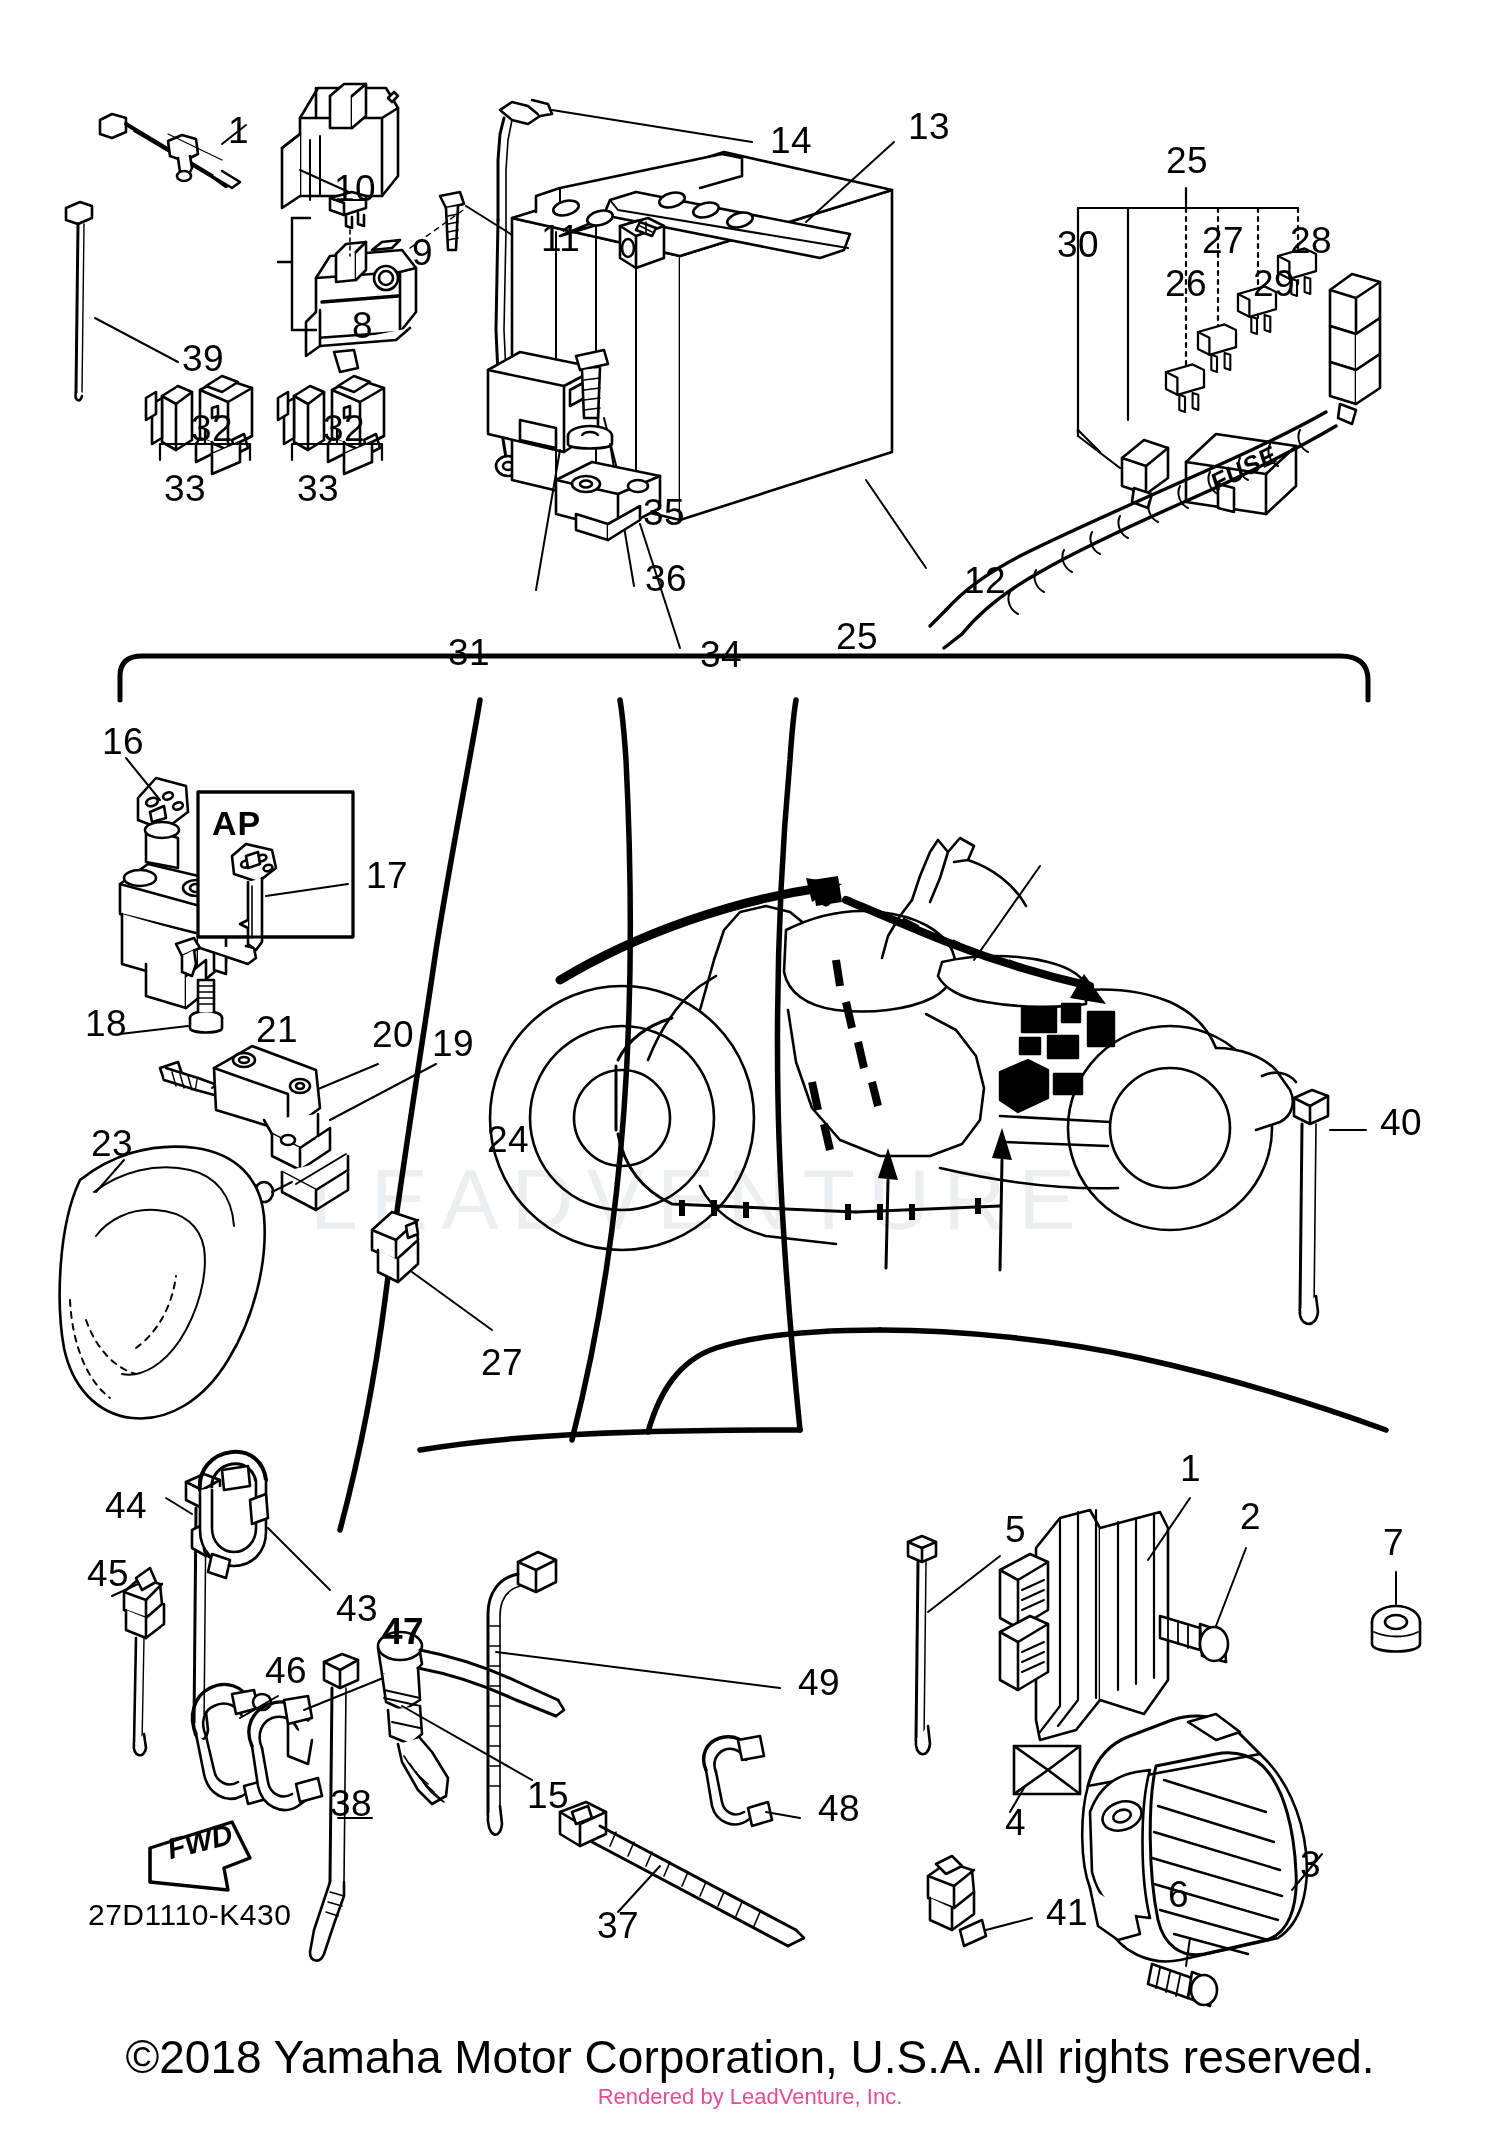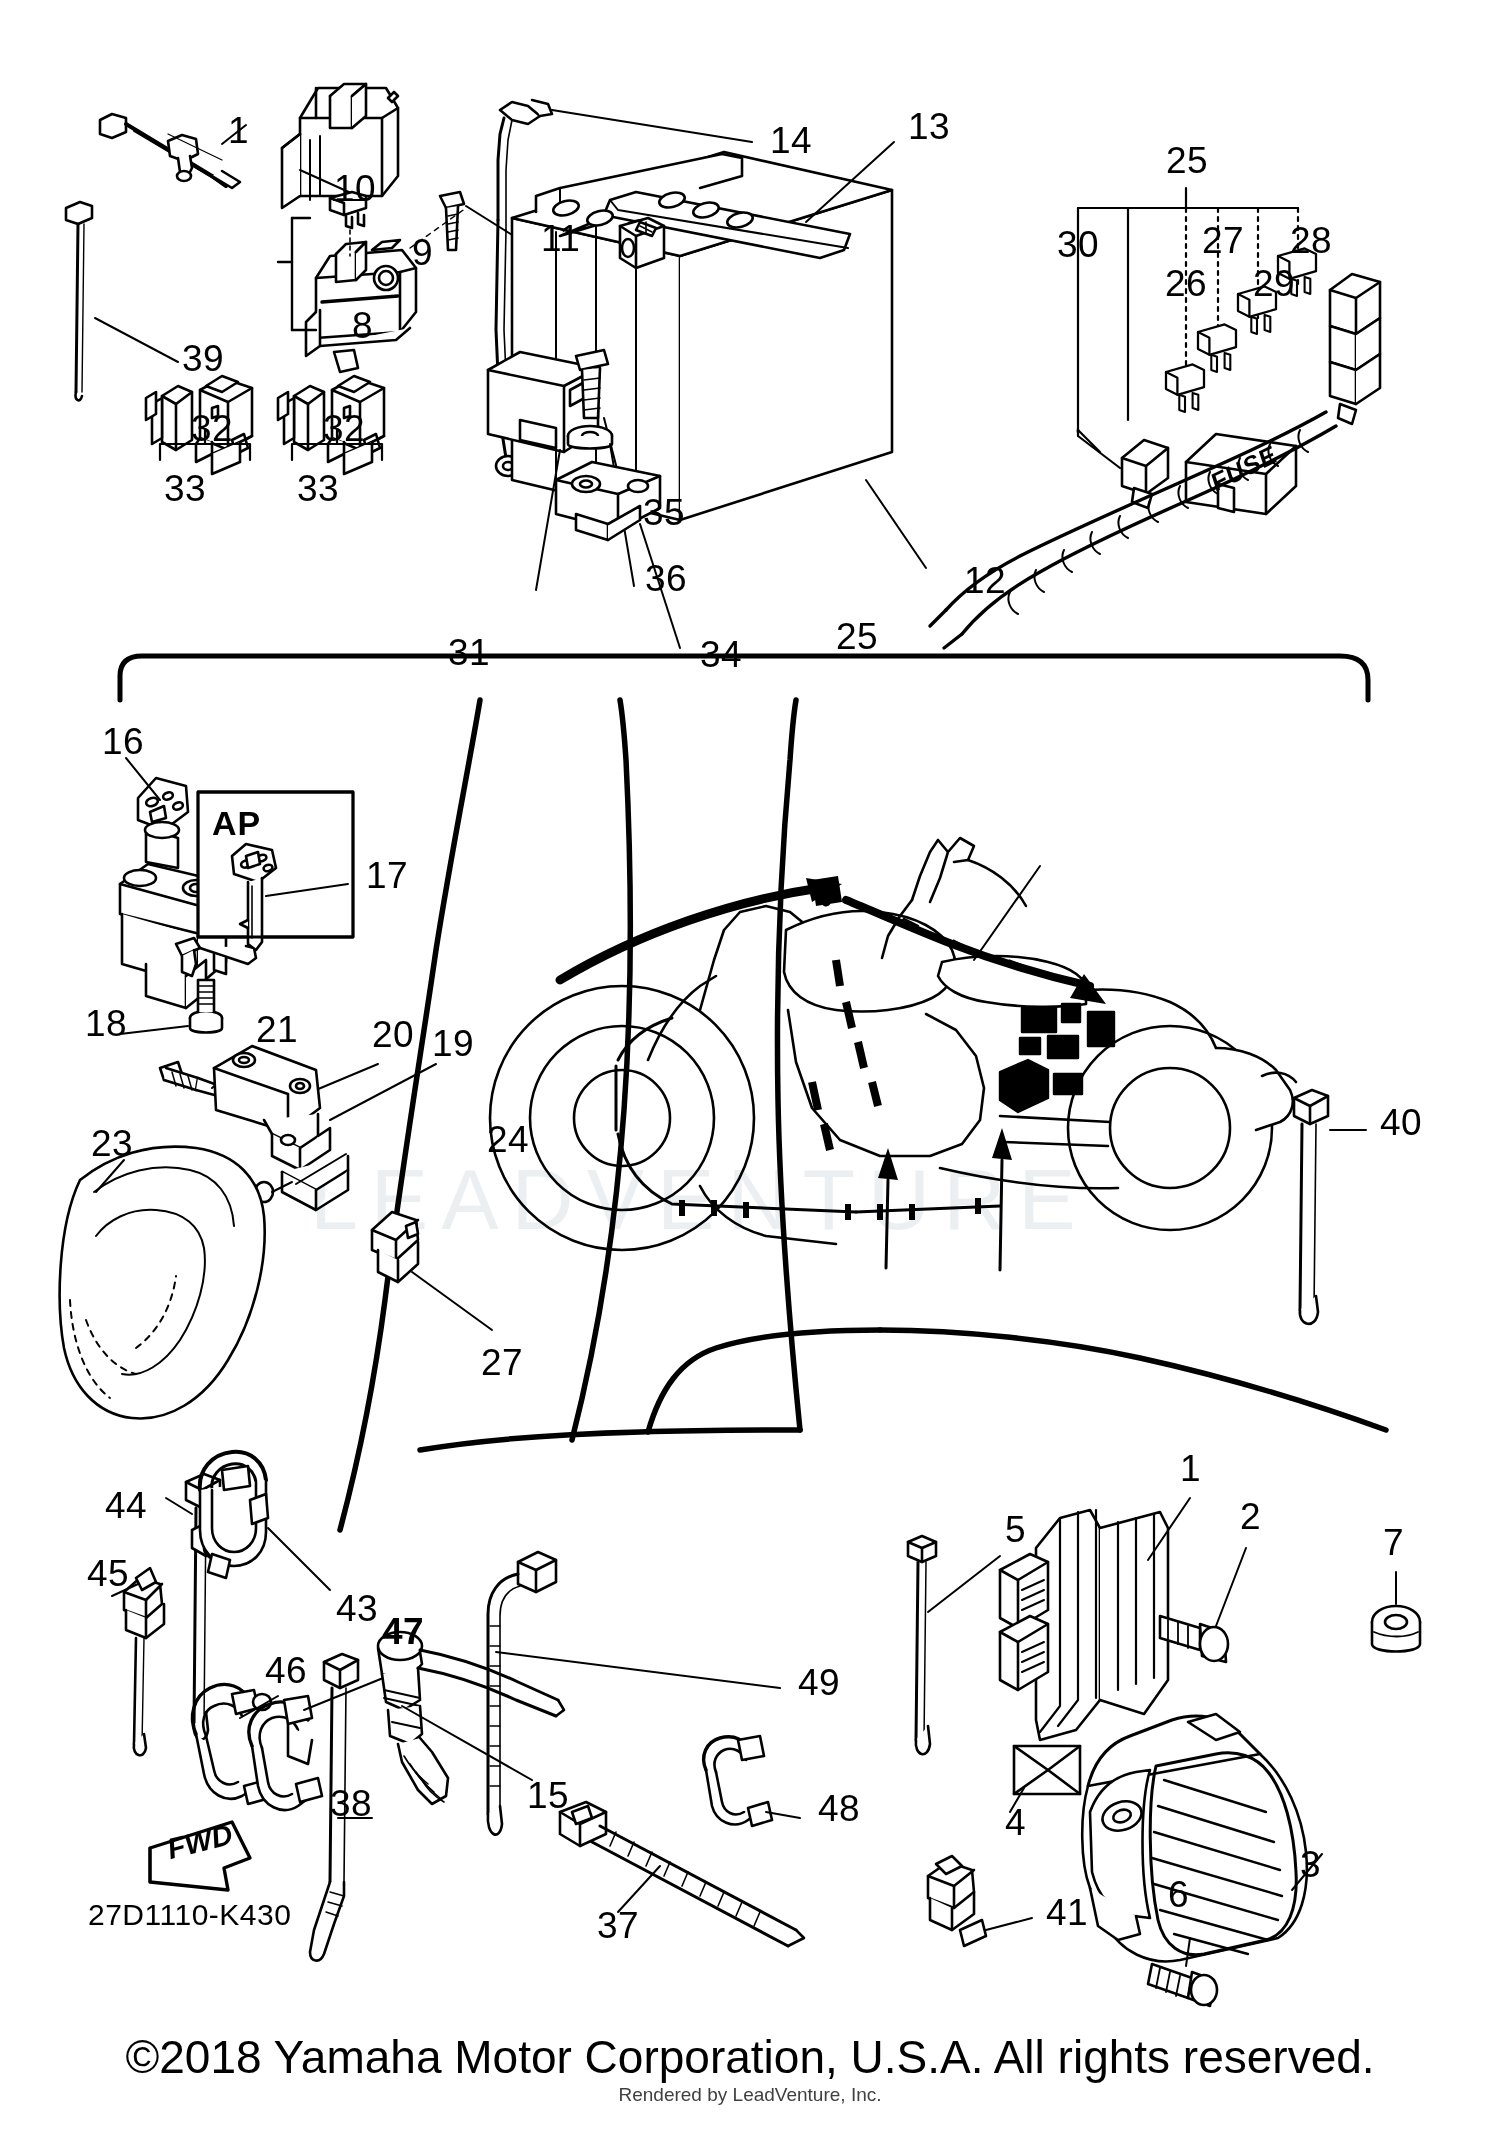--- a/index.html
+++ b/index.html
@@ -43,23 +43,23 @@
     text-align:center;
     font-size:46px;
     font-family:"Liberation Sans", sans-serif;
     font-weight:400;
     white-space:nowrap;
   }
   .rendered{
     position:absolute;
     left:0;width:1500px;
     text-align:center;
-    font-size:19px;
+    font-size:22px;
     font-family:"Liberation Sans", sans-serif;
-    color:#404040;
+    color:#ec4899;
     white-space:nowrap;
   }
   .wm{
     position:absolute;
     font-family:"Liberation Sans", sans-serif;
     font-size:86px;
     letter-spacing:13px;
     color:#eceff1;
     font-weight:400;
     white-space:nowrap;

